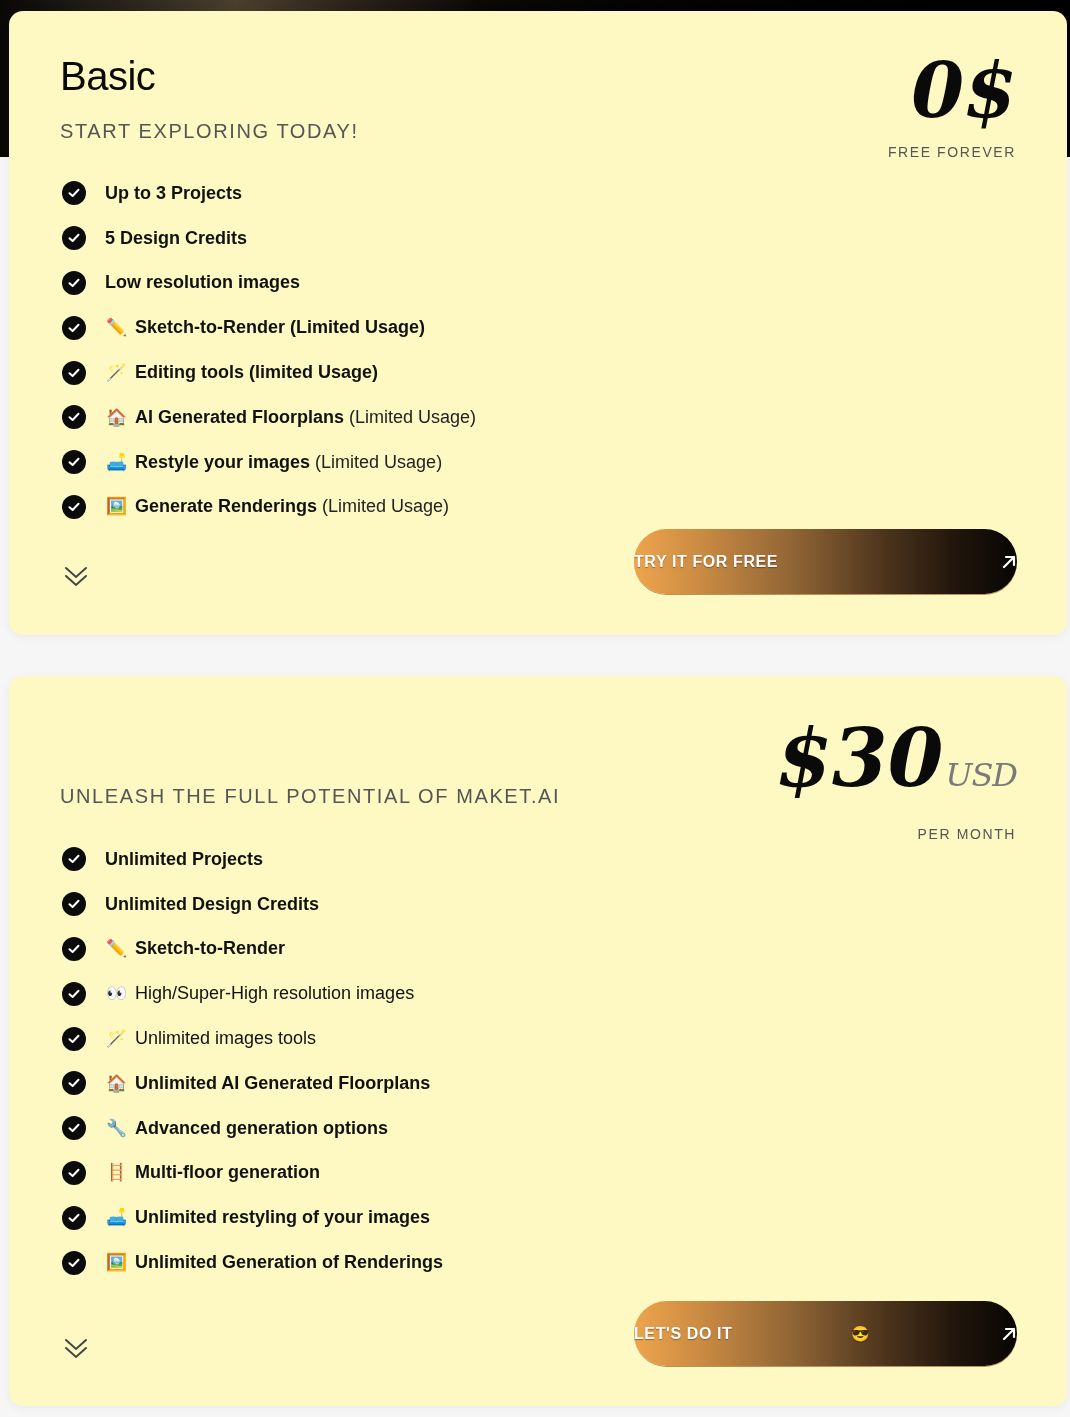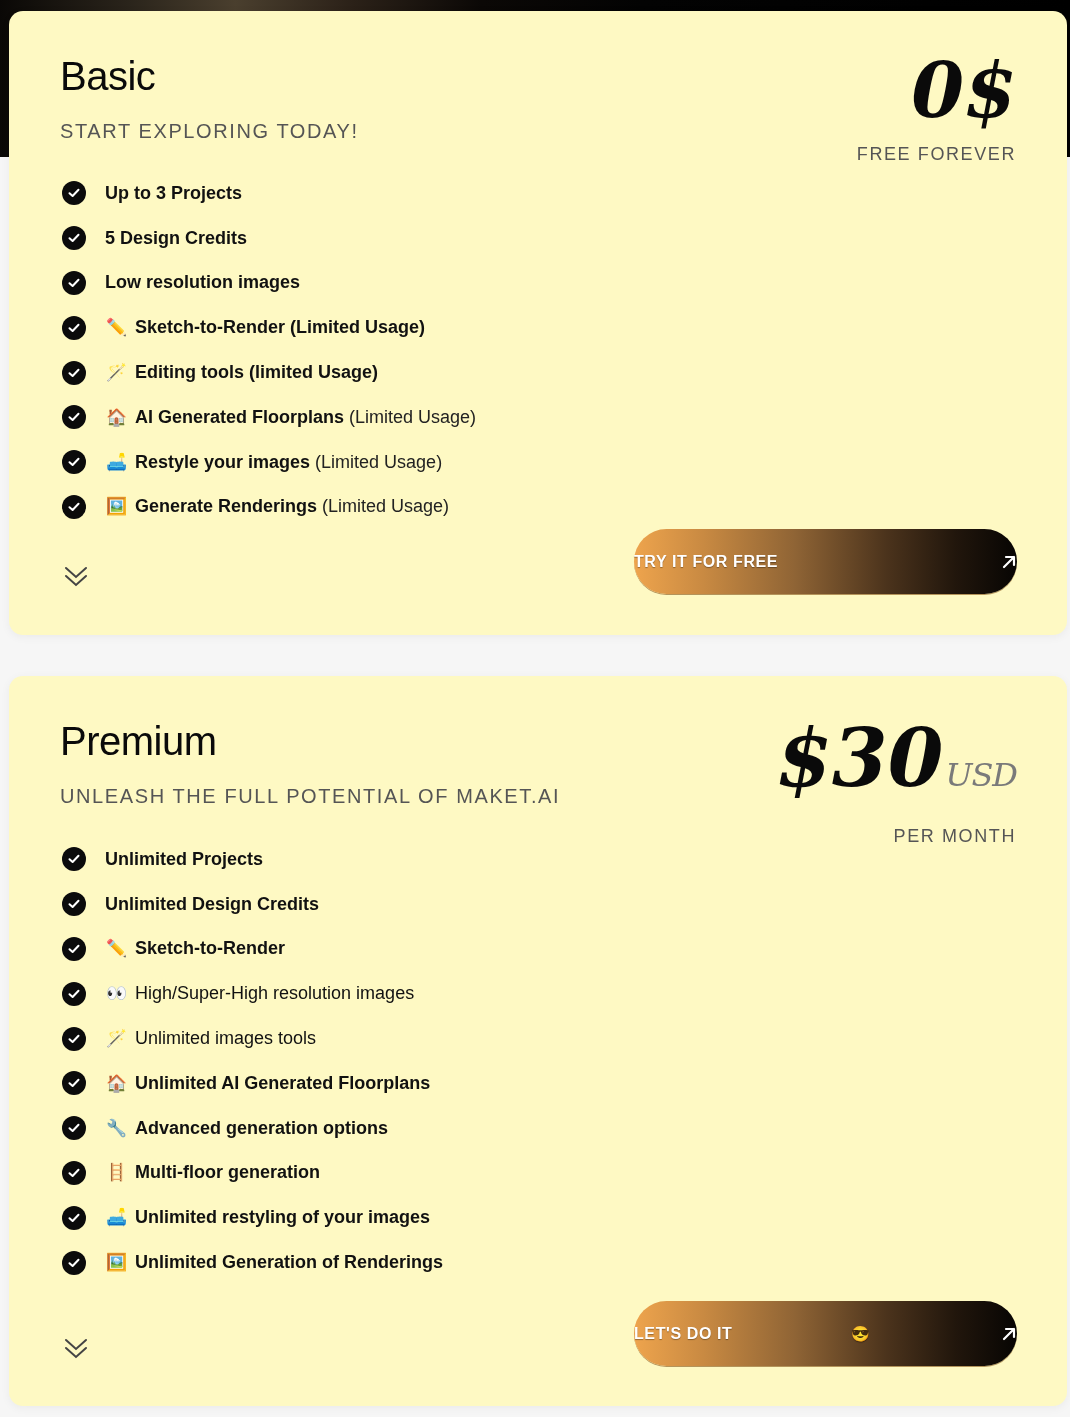--- a/index.html
+++ b/index.html
@@ -38,21 +38,21 @@
       font-family: "DejaVu Serif", "Liberation Serif", serif;
       font-style: italic; font-weight: 700; color: #0a0a0a;
       line-height: 1;
     }
     .price .usd {
       font-size: 32px; font-weight: 400; color: #7a7a7a; letter-spacing: -1px;
       margin-left: 2px;
     }
     .price-note {
       position: absolute; right: 51px;
-      font-size: 18px; letter-spacing: 1.6px; color: #555; text-transform: uppercase;
+      font-size: 14px; letter-spacing: 1.6px; color: #555; text-transform: uppercase;
     }
     .features { position: absolute; left: 53px; list-style: none; }
     .feature {
       height: 44.8px; display: flex; align-items: center;
       font-size: 18px; color: #111;
     }
     .check {
       width: 24px; height: 24px; border-radius: 50%;
       background: #0b0b0b; display: inline-flex; align-items: center; justify-content: center;
       margin-right: 19px; margin-left: 0; flex: 0 0 24px;
@@ -178,21 +178,20 @@
     <span>TRY IT FOR FREE</span>
     <span class="arrow">
         <svg width="16" height="16" viewBox="0 0 16 16">
           <path d="M3 13 L13 3 M5 3 L13 3 L13 11" stroke="#fff" stroke-width="2.2" fill="none" stroke-linecap="round" stroke-linejoin="round"></path>
         </svg>
       </span>
   </button>
 </section>
 
 <section class="card premium">
-  <h2 class="plan-title" style="top:43px;">Premium</h2>
   <div class="plan-subtitle" style="top:109px;">UNLEASH THE FULL POTENTIAL OF MAKET.AI</div>
 
   <div class="price" style="top:42px; font-size:80px;">
     <span>$30</span><span class="usd">USD</span>
   </div>
   <div class="price-note" style="top:150px;">PER MONTH</div>
 
   <ul class="features" style="top:161px;">
     <li class="feature">
       <span class="check">

